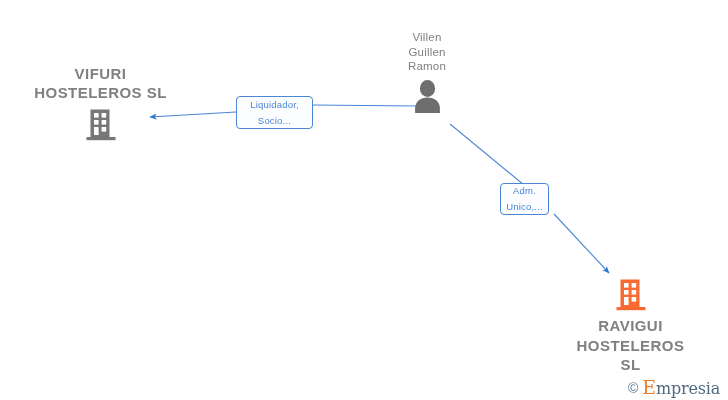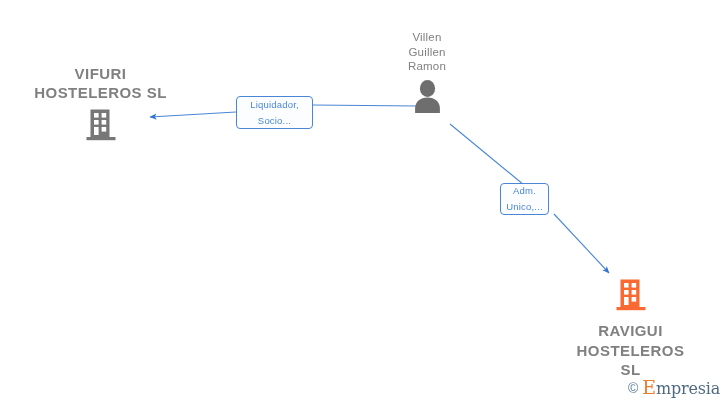--- a/index.html
+++ b/index.html
@@ -47,21 +47,21 @@
   .node-label.person-name {
     font-weight: normal;
     letter-spacing: 0.2px;
     color: #808080;
     font-size: 11.5px;
   }
   .node-icon {
     display: block;
   }
   .node.label-above .node-label { margin-bottom: 5px; }
-  .node.label-below .node-label { margin-top: 5px; }
+  .node.label-below .node-label { }
 
   
   .relation-chip {
     position: absolute;
     box-sizing: border-box;
     border: 1px solid #4a86d6;
     border-radius: 4px;
     background: #fcfdff;
     color: #4a86d6;
     font-size: 9.5px;

